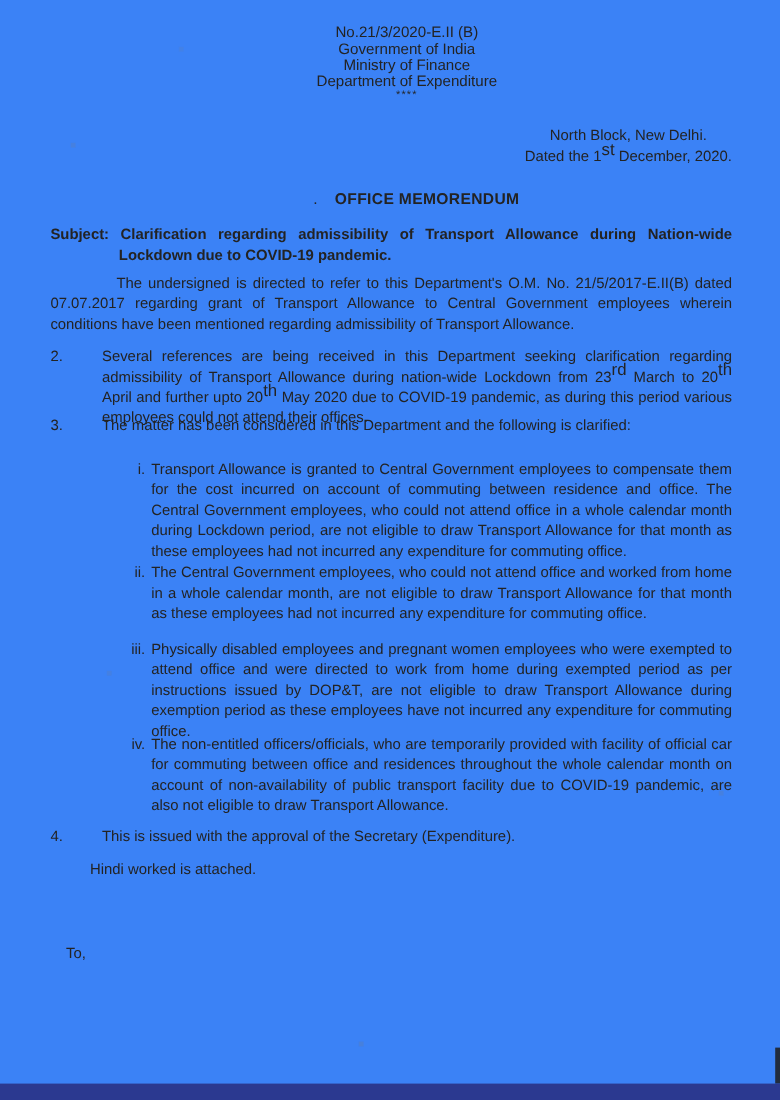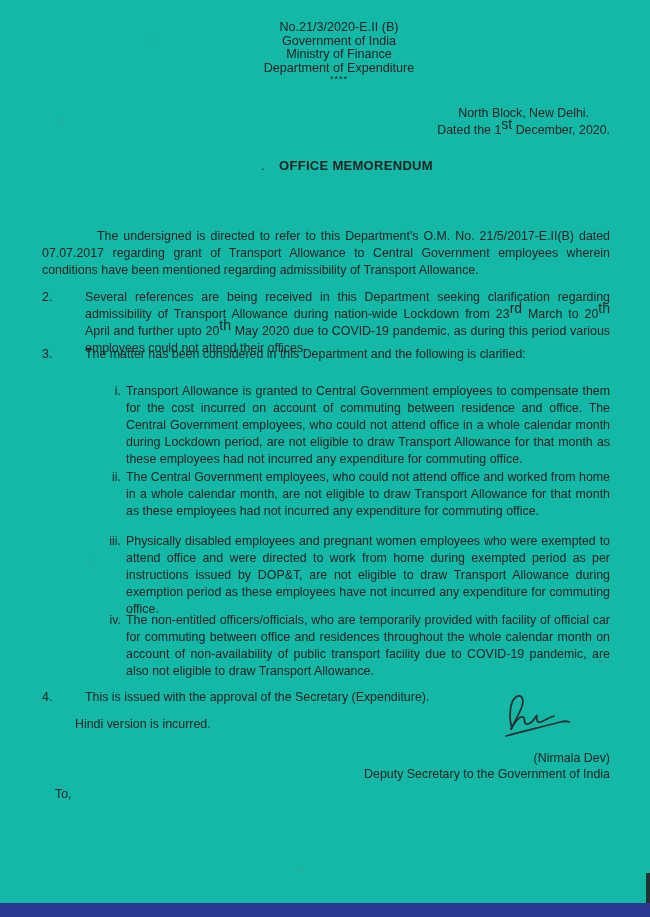--- a/index.html
+++ b/index.html
@@ -4,21 +4,21 @@
 <style>
   html,body{margin:0;padding:0;}
   body{
     width:650px;height:917px;
     font-family:"Liberation Sans", sans-serif;
     background:#e9e9e9;
   }
   .sheet{
     position:relative;
     width:650px;height:917px;
-    background:#14b8a6;
+    background:#3b82f6;
     overflow:hidden;
     color:#222;
   }
   .blk{position:absolute;font-size:12.4px;line-height:17px;color:#232323;}
   .just{text-align:justify;}
   
   .hdr{top:21px;left:0;right:0;text-align:center;transform:translateX(14px);line-height:13.5px;font-size:12.6px;}
   .hdr div{margin:0;}
   .stars{font-size:9px;letter-spacing:1px;line-height:9px;}
   
@@ -84,20 +84,21 @@
 
   <div class="blk pd">
     <div>North Block, New Delhi.</div>
     <div><span>Dated the 1</span><sup>st</sup><span> December, 2020.</span></div>
   </div>
 
   <div class="blk memoh">
     <span class="dot">.</span><span class="uln">OFFICE MEMORENDUM</span>
   </div>
 
+  <div class="blk subj just">Subject: Clarification regarding admissibility of Transport Allowance during Nation-wide Lockdown due to COVID-19 pandemic.</div>
 
   <div class="blk p1 just">The undersigned is directed to refer to this Department's O.M. No. 21/5/2017-E.II(B) dated 07.07.2017 regarding grant of Transport Allowance to Central Government employees wherein conditions have been mentioned regarding admissibility of Transport Allowance.</div>
 
   <div class="blk p2 np">
     <span class="pnum">2.</span>
     <span class="ptext just"><span>Several references are being received in this Department seeking clarification regarding admissibility of Transport Allowance during nation-wide Lockdown from 23</span><sup>rd</sup><span> March to 20</span><sup>th</sup><span> April and further upto 20</span><sup>th</sup><span> May 2020  due to COVID-19 pandemic, as during this period various employees could not attend their offices.</span></span>
   </div>
 
   <div class="blk p3 np">
     <span class="pnum">3.</span>
@@ -119,31 +120,20 @@
   <div class="blk item it4">
     <span class="rnum">iv.</span>
     <span class="itext just">The non-entitled officers/officials, who are temporarily provided with facility of official car for commuting between office and residences throughout the whole calendar month on account of non-availability of public transport facility due to COVID-19 pandemic, are also not eligible to draw Transport Allowance.</span>
   </div>
 
   <div class="blk p4 np">
     <span class="pnum">4.</span>
     <span class="ptext">This is issued with the approval of the Secretary (Expenditure).</span>
   </div>
 
-  <div class="blk hindi">Hindi version is incurred.</div>
+  <div class="blk hindi">Hindi worked is attached.</div>
 
-  <div class="blk signblock">
-    <svg width="88" height="52" viewBox="0 0 88 52">
-      <g fill="none" stroke="#2e2e2e" stroke-width="1.8" stroke-linecap="round">
-        <path d="M14,38 C11,30 11,12 18,7 C24,3 27,10 23,19 C20,26 16,33 13,39"></path>
-        <path d="M13,39 C17,32 22,26 25,27 C28,28 25,33 28,34 C32,35 36,30 39,25 C38,30 39,33 43,32 C48,30 52,27 56,26"></path>
-        <path d="M8,46 C22,42 44,37 62,32 C66,31 69,31 71,32"></path>
-      </g>
-    </svg>
-    <div class="sname">(Nirmala Dev)</div>
-    <div>Deputy Secretary to the Government of India</div>
-  </div>
 
   <div class="blk to">To,</div>
 
   <div class="edgeart"></div>
   <div class="footerbar" style="background: rgb(43, 57, 144);"></div>
 </div>
 
 </body></html>

